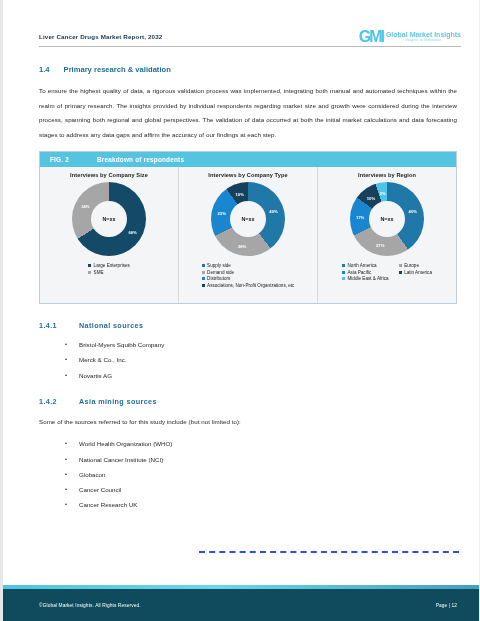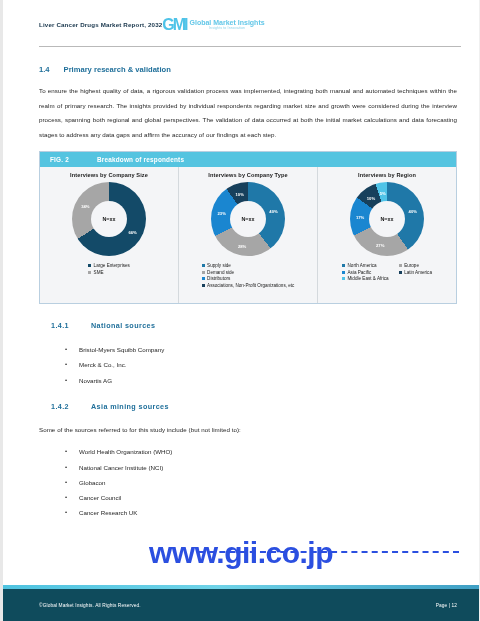--- a/index.html
+++ b/index.html
@@ -19,24 +19,24 @@
     height: 621px;
     background: #ffffff;
     border-left: 3px solid #e8e8e8;
     border-right: 1px solid #f0f0f0;
   }
 
   
   .header {
     position: relative;
     height: 46px;
-    padding: 12px 18px 0 36px;
+    padding: 24px 18px 0 36px;
     display: flex;
     align-items: flex-start;
-    justify-content: flex-start;
+    justify-content: space-between;
   }
   .header-title {
     font-size: 6.2px;
     font-weight: bold;
     color: #16344a;
     letter-spacing: .15px;
     padding-top: 9px;
   }
   .logo {
     display: flex;
@@ -78,21 +78,21 @@
     font-weight: bold;
     color: #1f6f9a;
     margin: 8px 0 10px 0;
     display: flex;
     gap: 14px;
   }
   .h3 {
     font-size: 7.2px;
     font-weight: bold;
     color: #1f6f9a;
-    margin: 12px;
+    margin: 0;
     display: flex;
     gap: 22px;
     letter-spacing: .4px;
   }
 
   p.body {
     font-size: 6.2px;
     color: #262626;
     text-align: justify;
     line-height: 2.35;
@@ -414,21 +414,20 @@
       <li>National Cancer Institute (NCI)</li>
       <li>Globacon</li>
       <li>Cancer Council</li>
       <li>Cancer Research UK</li>
     </ul>
 
   </div>
 
   <div class="dashed-accent"></div>
 
-  <div class="watermark">www.gii.co.jp</div>
 
   <div class="footer">
     <div class="footer-accent"></div>
     <div class="footer-bar">
       <span>©Global Market Insights. All Rights Reserved.</span>
       <span>Page | 12</span>
     </div>
   </div>
 
 </div>

